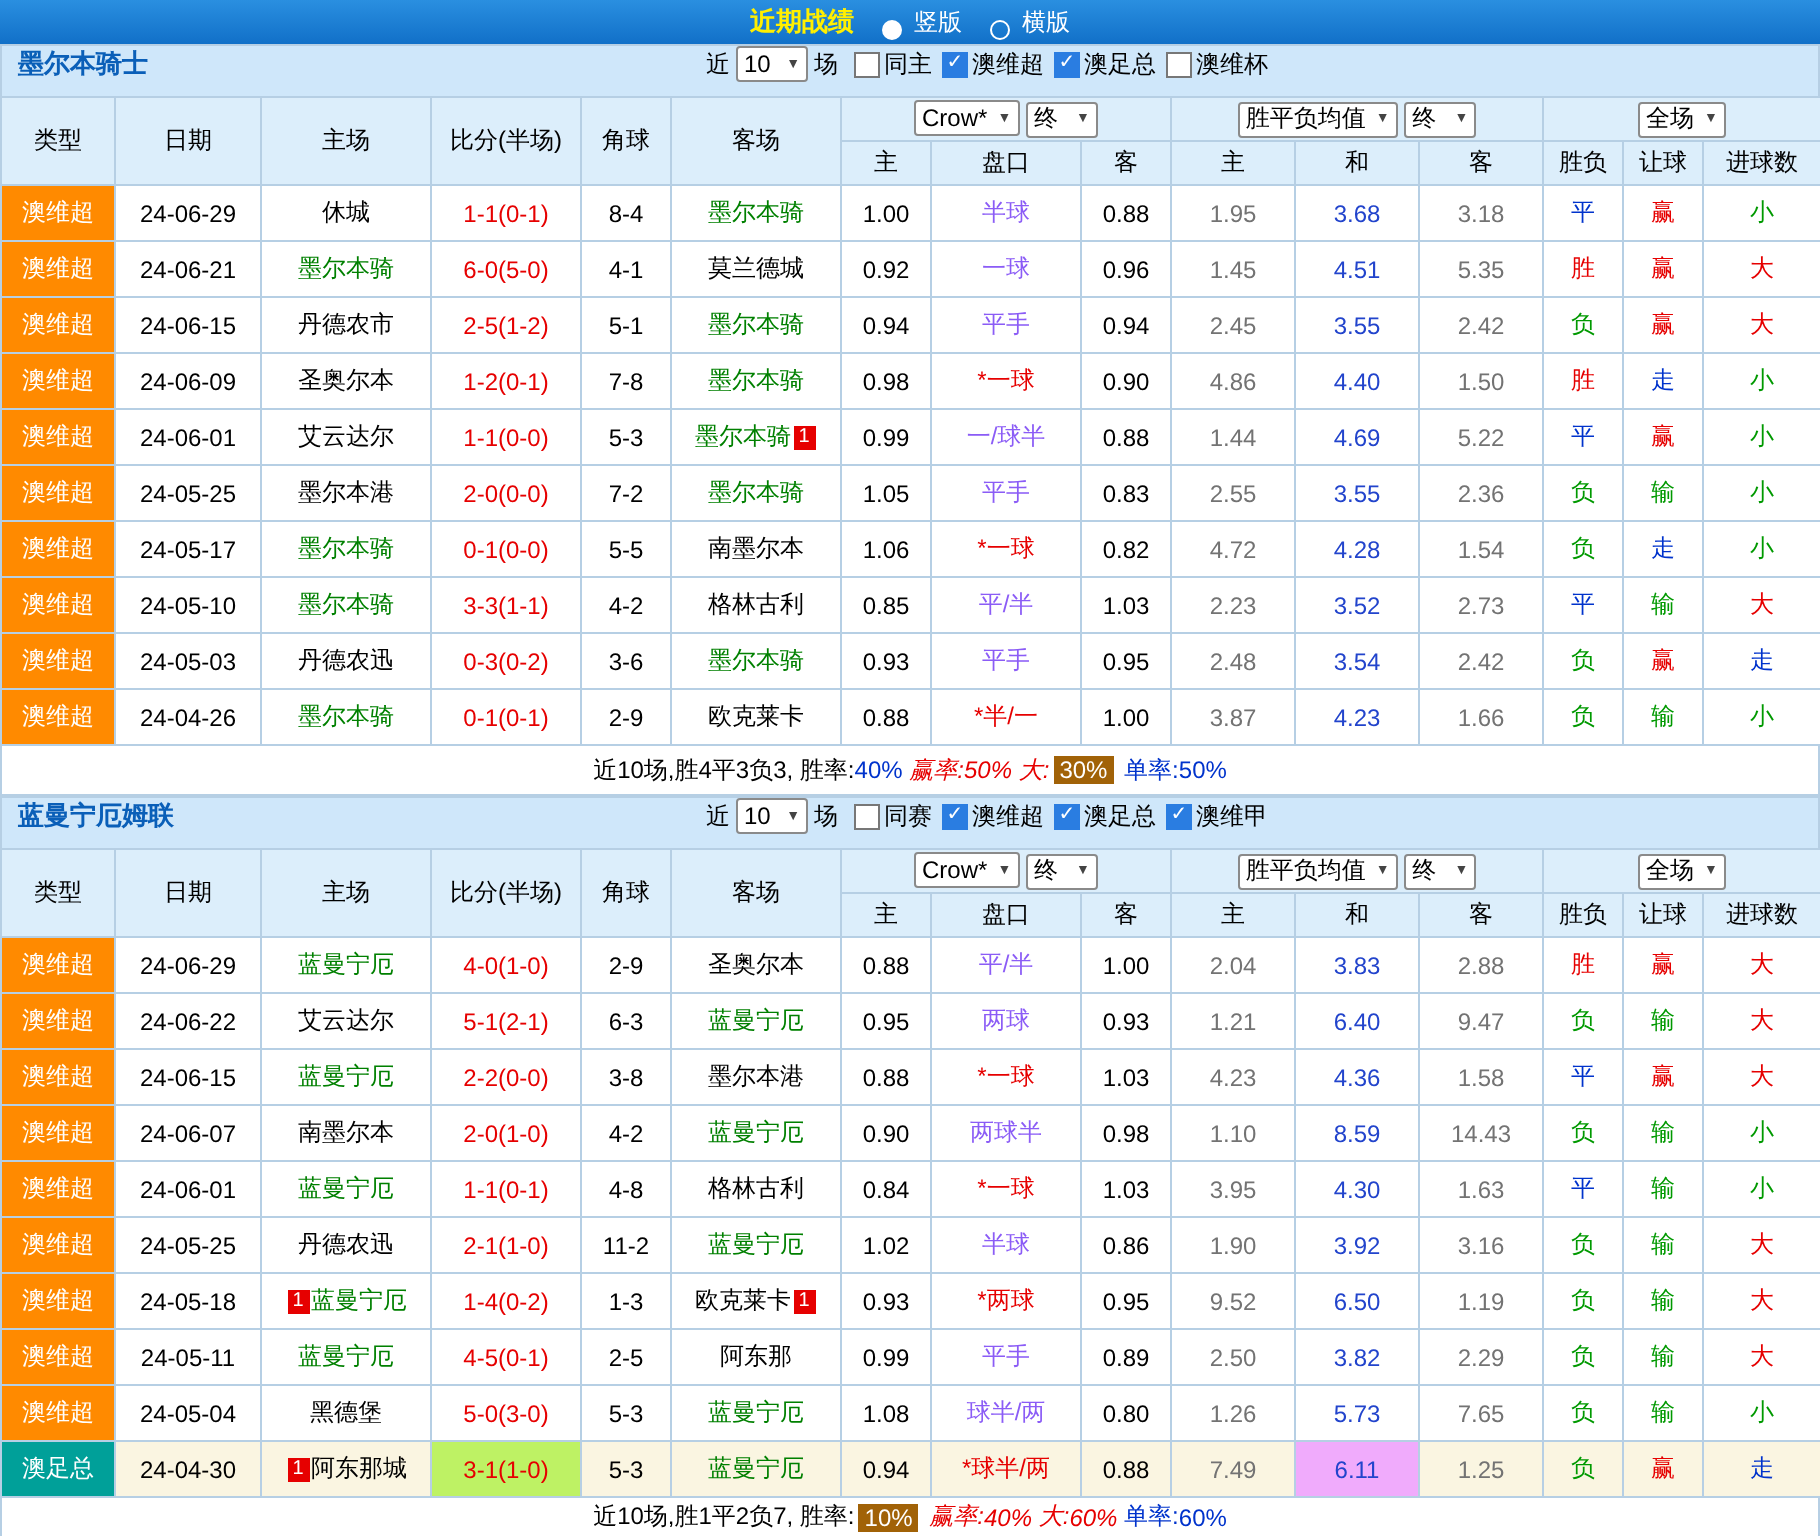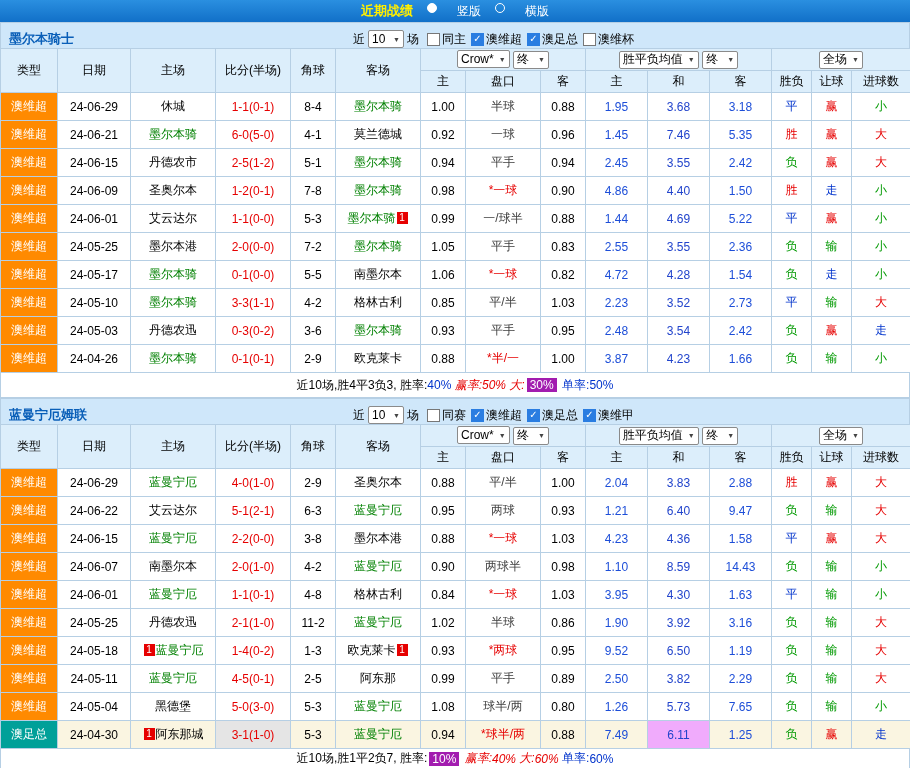--- a/index.html
+++ b/index.html
@@ -2,26 +2,26 @@
 <html><head>
 <meta charset="utf-8">
 <style>
   * { box-sizing: border-box; }
   html,body { margin:0; padding:0; background:#fff; }
   body { width:910px; font-family:"Liberation Sans","DejaVu Sans",sans-serif; font-size:12px; color:#000; }
 
   
   .topbar { height:22px; background:linear-gradient(#2a8fe0,#1170c8); display:flex; align-items:center; justify-content:center; gap:14px; }
   .page-title { color:#ffef00; font-weight:bold; font-size:13px; }
-  .radio-wrap { display:inline-flex; align-items:flex-start; gap:20px; color:#fff; cursor:pointer; }
+  .radio-wrap { display:inline-flex; align-items:flex-end; gap:6px; color:#fff; cursor:pointer; }
   .radio { width:10px; height:10px; border:1px solid #fff; border-radius:50%; background:transparent; display:inline-block; }
   .radio.checked { background:#fff; }
 
   
-  .section-bar { position:relative; height:26px; background:#cfe7fa; display:flex; align-items:flex-end; padding:0 8px; border:1px solid #b6cfe4; border-bottom:0; }
+  .section-bar { position:relative; height:26px; background:#cfe7fa; display:flex; align-items:flex-start; padding:0 8px; border:1px solid #b6cfe4; border-bottom:0; }
   .team-title { color:#0a5fb8; font-weight:bold; font-size:13px; }
   .filters { position:absolute; left:352px; display:flex; align-items:center; gap:3px; }
 
   
   .sel { display:inline-flex; align-items:center; justify-content:space-between; gap:5px; min-width:36px; height:18px; padding:0 3px; border:1px solid #8a8a8a; background:#fff; border-radius:2px; cursor:pointer; font-size:12px; }
   .sel .arr { font-size:7px; color:#444; }
 
   
   .cbl { display:inline-flex; align-items:center; gap:2px; margin-left:5px; cursor:pointer; }
   .cb { width:13px; height:13px; border:1px solid #777; background:#fff; display:inline-flex; align-items:center; justify-content:center; font-size:10px; color:#fff; line-height:1; }
@@ -32,36 +32,36 @@
   th,td { border:1px solid #b6cfe4; text-align:center; white-space:nowrap; overflow:hidden; padding:0; }
   thead th { background:#dceefb; font-weight:normal; height:22px; }
   thead .grp { padding:1px 18px; }
   tbody td { height:28px; background:#fff; }
   td.type { color:#fff; }
   td.t-orange { background:#ff8a00; }
   td.t-teal { background:#00a099; }
   .team-green { color:#008000; }
   .team-name { cursor:pointer; }
   td.score { color:#e60000; }
-  td.hcap-blue { color:#404040; }
+  td.hcap-blue { color:#8b5cf6; }
   td.hcap-red { color:#e60000; }
-  td.eu-red { color:#1d4ed8; }
+  td.eu-red { color:#737373; }
   td.eu-blue { color:#2244cc; }
   td.c-red { color:#e60000; }
   td.c-blue { color:#0033cc; }
   td.c-green { color:#009900; }
   .rcard { display:inline-block; min-width:11px; height:12px; line-height:12px; background:#e60000; color:#fff; font-size:10px; margin:0 1px; vertical-align:1px; }
 
   
   .tfoot { height:25px; border:1px solid #b6cfe4; border-top:0; display:flex; align-items:center; justify-content:center; white-space:pre; }
   .tfoot.compact { height:20px; }
   .fseg.plain { color:#000; }
   .fseg.blue { color:#0033cc; }
   .fseg.red { color:#e60000;font-style:italic; }
-  .fseg.green-badge { background:#a21caf; color:#fff; padding:0 3px; margin:0 2px; }
+  .fseg.green-badge { background:#a16207; color:#fff; padding:0 3px; margin:0 2px; }
 </style>
 </head>
 <body>
 
 <div class="topbar">
   <span class="page-title">近期战绩</span>
   <span class="radio-wrap">
     <span class="radio checked"></span>
     <span>竖版</span>
   </span>
@@ -189,21 +189,21 @@
           <td class="type t-orange">澳维超</td>
           <td>24-06-21</td>
           <td><span class="team-name team-green">墨尔本骑</span></td>
           <td class="score">6-0(5-0)</td>
           <td>4-1</td>
           <td><span class="team-name">莫兰德城</span></td>
           <td>0.92</td>
           <td class="hcap-blue">一球</td>
           <td>0.96</td>
           <td class="eu-red">1.45</td>
-          <td class="eu-blue">7.46</td>
+          <td class="eu-blue">4.51</td>
           <td class="eu-red">5.35</td>
           <td class="c-red">胜</td>
           <td class="c-red">赢</td>
           <td class="c-red">大</td>
         </tr>
         <tr>
           <td class="type t-orange">澳维超</td>
           <td>24-06-15</td>
           <td><span class="team-name">丹德农市</span></td>
           <td class="score">2-5(1-2)</td>
@@ -590,21 +590,21 @@
           <td class="eu-blue">5.73</td>
           <td class="eu-red">7.65</td>
           <td class="c-green">负</td>
           <td class="c-green">输</td>
           <td class="c-green">小</td>
         </tr>
         <tr>
           <td class="type t-teal">澳足总</td>
           <td style="background: rgb(250, 245, 225); margin-top: 28px;">24-04-30</td>
           <td style="background: rgb(250, 245, 225);"><span class="rcard">1</span><span class="team-name">阿东那城</span></td>
-          <td class="score" style="background: #e5e5e5;">3-1(1-0)</td>
+          <td class="score" style="background: #bef264;">3-1(1-0)</td>
           <td style="background: rgb(250, 245, 225);">5-3</td>
           <td style="background: rgb(250, 245, 225);"><span class="team-name team-green">蓝曼宁厄</span></td>
           <td style="background: rgb(250, 245, 225);">0.94</td>
           <td class="hcap-red" style="background: rgb(250, 245, 225);">*球半/两</td>
           <td style="background: rgb(250, 245, 225);">0.88</td>
           <td class="eu-red" style="background: rgb(250, 245, 225);">7.49</td>
           <td class="eu-blue" style="background: #f0abfc;">6.11</td>
           <td class="eu-red" style="background: rgb(250, 245, 225);">1.25</td>
           <td class="c-green" style="background: rgb(250, 245, 225);">负</td>
           <td class="c-red" style="background: rgb(250, 245, 225);">赢</td>

